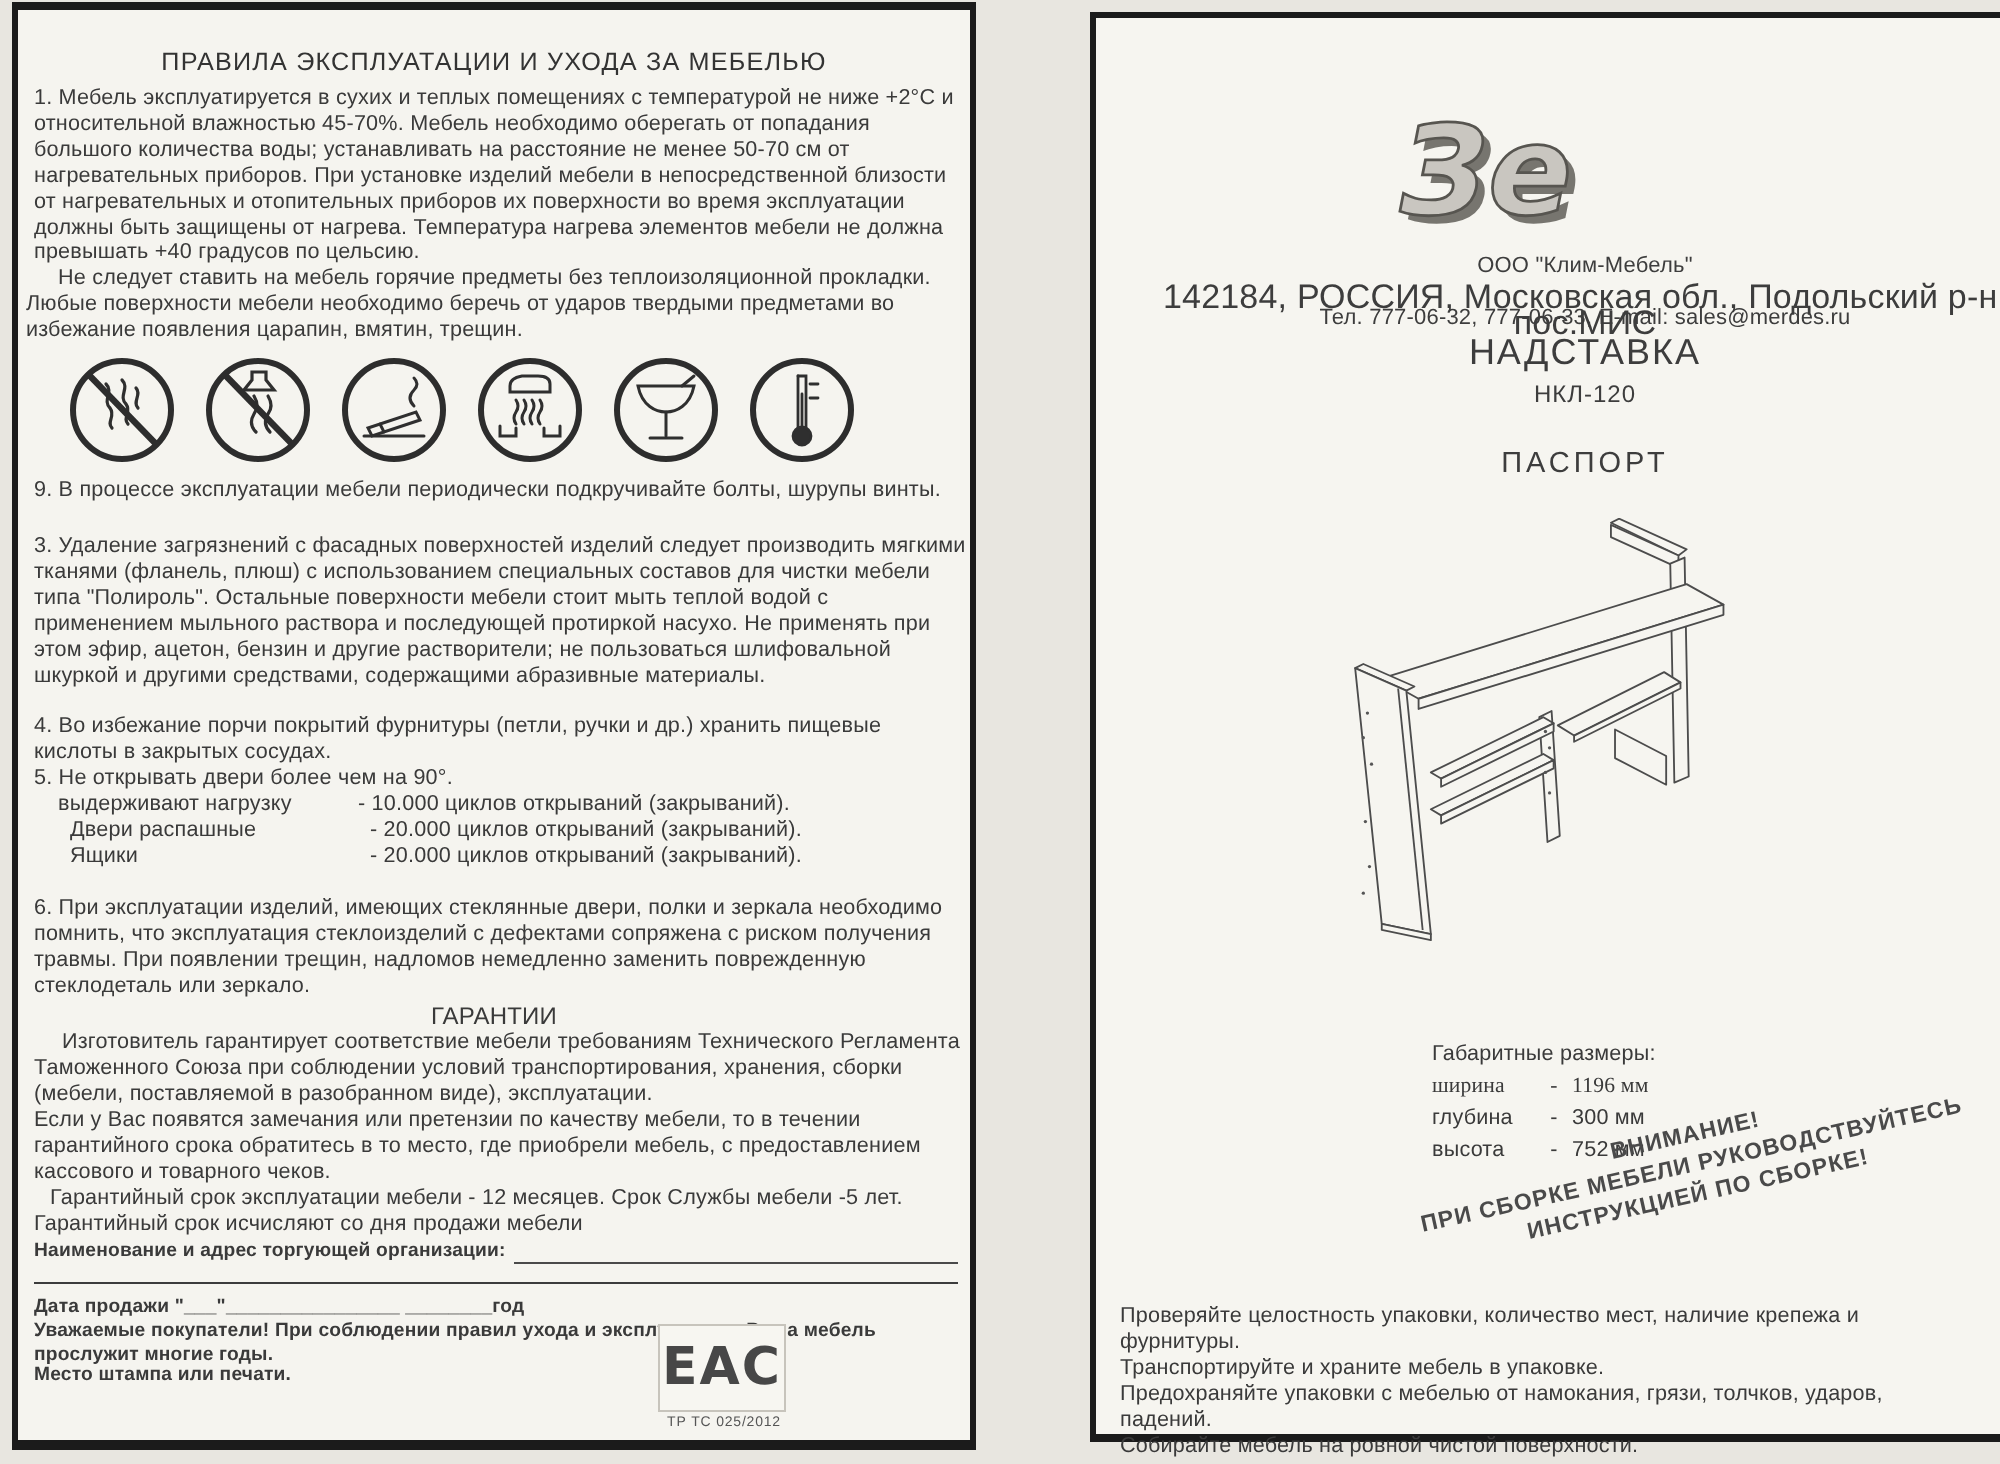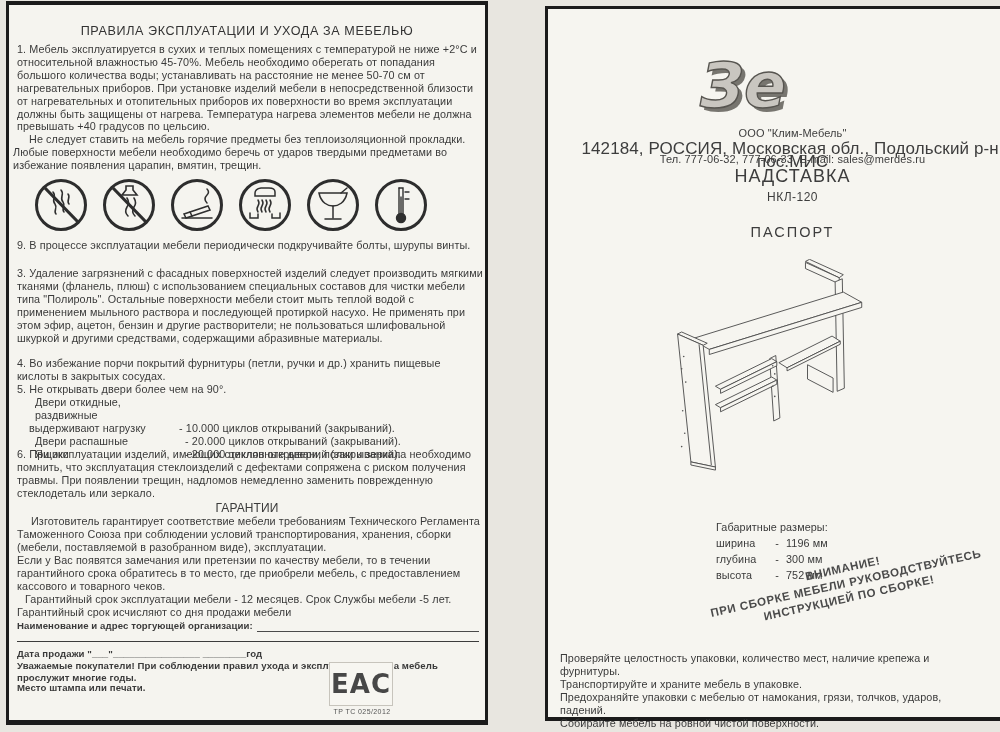--- a/index.html
+++ b/index.html
@@ -115,24 +115,20 @@
       </svg>
     </div>
 
     <div class="t" style="left:8px;top:234px;width:466px;">9. В процессе эксплуатации  мебели периодически подкручивайте  болты, шурупы винты.</div>
     <div class="t" style="left:8px;top:262px;width:466px;">3. Удаление загрязнений с фасадных поверхностей изделий следует производить мягкими тканями (фланель, плюш) с использованием специальных составов для чистки мебели типа "Полироль". Остальные поверхности мебели стоит мыть теплой водой с применением мыльного раствора и последующей протиркой насухо. Не применять при этом эфир, ацетон, бензин и другие растворители; не пользоваться шлифовальной шкуркой и другими средствами, содержащими абразивные материалы.</div>
     <div class="t" style="left:8px;top:352px;width:466px;">4. Во избежание порчи покрытий фурнитуры (петли, ручки и др.) хранить пищевые кислоты в закрытых сосудах.</div>
     <div class="t" style="left:8px;top:378px;width:466px;">5. Не открывать двери более чем на 90°.</div>
 
     <div class="t" style="left:8px;top:391px;width:466px;">
       <div class="rowline">
-        <span class="lbl" style="padding-left:18px;">Двери откидные, раздвижные</span>
-        <span></span>
-      </div>
-      <div class="rowline">
         <span class="lbl" style="padding-left:12px;">выдерживают нагрузку</span>
         <span>- 10.000 циклов открываний (закрываний).</span>
       </div>
       <div class="rowline">
         <span class="lbl" style="padding-left:18px;">Двери распашные</span>
         <span>- 20.000 циклов открываний (закрываний).</span>
       </div>
       <div class="rowline">
         <span class="lbl" style="padding-left:18px;">Ящики</span>
         <span>- 20.000 циклов открываний (закрываний).</span>
@@ -217,21 +213,21 @@
           <circle cx="29" cy="183" r="0.8"></circle>
         <circle cx="118" cy="104" r="0.8"></circle>
           <circle cx="120" cy="112" r="0.8"></circle>
         <circle cx="118" cy="124" r="0.8"></circle>
           <circle cx="120" cy="134" r="0.8"></circle>
       </g>
     </svg>
 
     <div class="t" style="left:168px;top:512px;width:200px;">
       <div>Габаритные размеры:</div>
-      <div class="dimrow" style="margin-top:3px;">
+      <div class="dimrow" style="margin-top:3px;font-family:Liberation Serif, serif;">
         <span class="dl">ширина</span>
         <span class="dd">-</span>
         <span>1196  мм</span>
       </div>
       <div class="dimrow" style="margin-top:3px;">
         <span class="dl">глубина</span>
         <span class="dd">-</span>
         <span>300  мм</span>
       </div>
       <div class="dimrow" style="margin-top:3px;">

